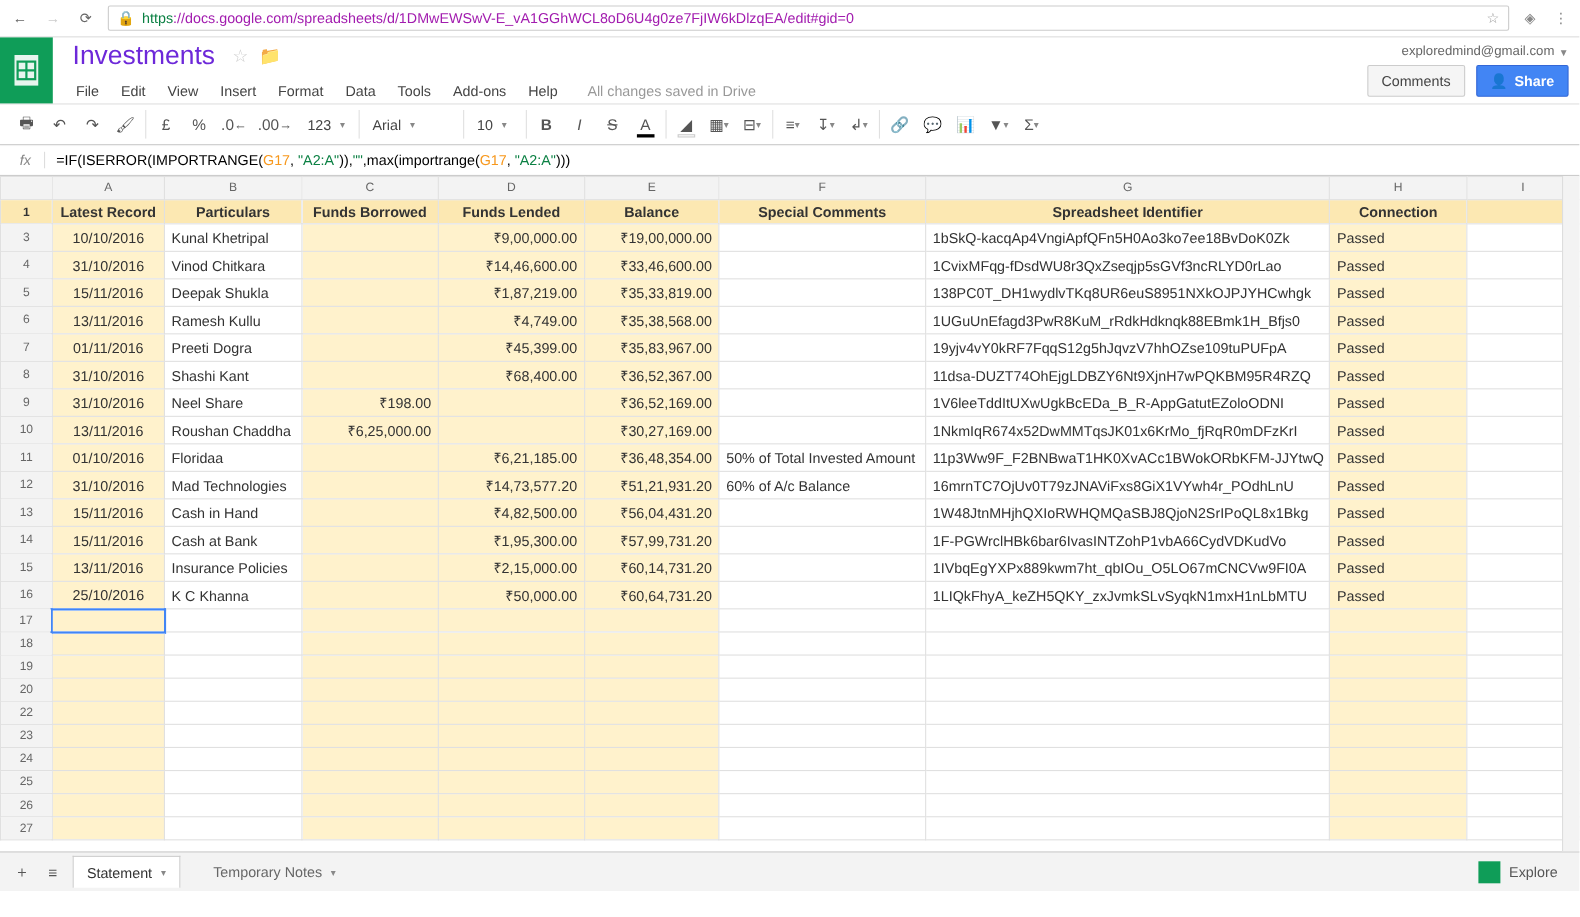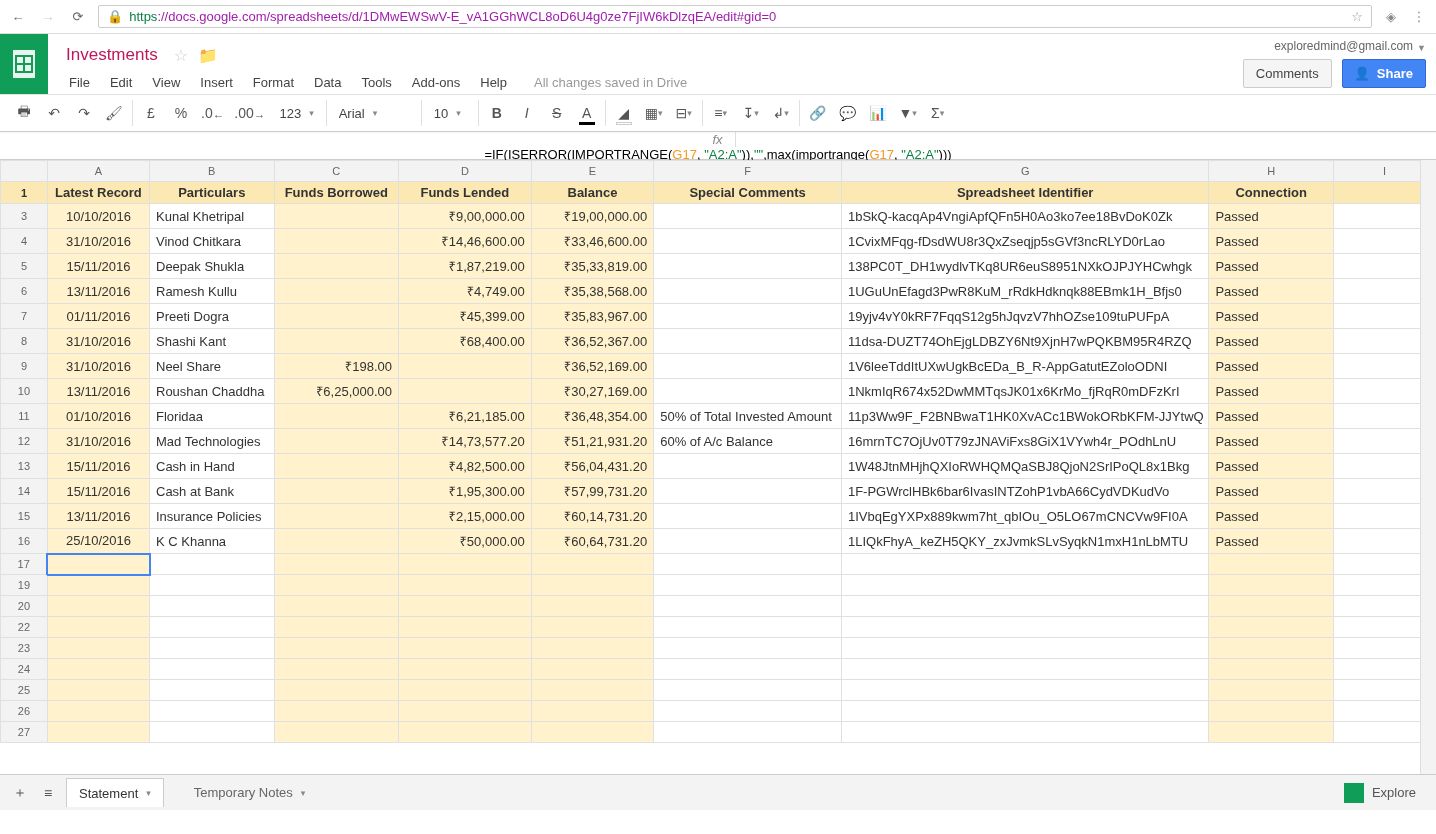--- a/index.html
+++ b/index.html
@@ -13,21 +13,21 @@
 .url-text { flex: 1; }
 .url-protocol { color: #0b8043; }
 .url-rest { color: #a21caf; }
 .star-icon { color: #999; }
 .chrome-icon { width: 18px; height: 18px; display: flex; align-items: center; justify-content: center; color: #888; }
 
 .title-bar { height: 60px; display: flex; align-items: flex-end; padding: 0 10px 0 0; }
 .logo { width: 48px; height: 60px; background: #0f9d58; display: flex; align-items: center; justify-content: center; color: #fff; margin-right: 12px; }
 .title-area { flex: 1; display: flex; flex-direction: column; }
 .doc-row { display: flex; align-items: center; gap: 10px; padding-top: 8px; }
-.doc-title { font-size: 17px; color: #be185d; padding: 2px 6px; }
+.doc-title { font-size: 24px; color: #6d28d9; padding: 2px 6px; }
 .star-doc { color: #ccc; font-size: 16px; }
 .folder-doc { color: #888; font-size: 16px; }
 .menu-bar { display: flex; gap: 2px; padding-top: 4px; font-size: 13px; color: #444; align-items: center; }
 .menu-item { padding: 4px 9px; cursor: pointer; }
 .save-status { color: #999; margin-left: 16px; }
 .right-actions { display: flex; flex-direction: column; align-items: flex-end; gap: 6px; padding-bottom: 6px; }
 .user-email { font-size: 12px; color: #666; display: flex; align-items: flex-end; gap: 4px; }
 .action-buttons { display: flex; gap: 10px; }
 .comments-btn { background: #f5f5f5; border: 1px solid #ccc; padding: 6px 12px; border-radius: 2px; font-size: 13px; color: #444; cursor: pointer; }
 .share-btn { background: #4285f4; color: #fff; border: 1px solid #3367d6; padding: 6px 12px; border-radius: 2px; font-size: 13px; font-weight: bold; cursor: pointer; display: flex; align-items: center; gap: 6px; }
@@ -35,21 +35,21 @@
 .toolbar { height: 38px; border-top: 1px solid #e0e0e0; border-bottom: 1px solid #ccc; display: flex; align-items: center; padding: 0 6px; gap: 0; box-shadow: 0 1px 2px rgba(0,0,0,0.05); }
 .tool-group { display: flex; align-items: center; padding: 0 8px; border-right: 1px solid #e0e0e0; height: 26px; gap: 10px; }
 .tool-group:last-child { border-right: none; }
 .tool-btn { min-width: 20px; height: 24px; display: flex; align-items: center; justify-content: center; color: #555; cursor: pointer; font-size: 14px; }
 .tool-select { border: none; background: none; font-size: 13px; color: #444; padding: 2px 4px; cursor: pointer; display: flex; align-items: center; gap: 8px; }
 .dropdown-arrow { color: #888; font-size: 9px; }
 .text-color-btn { position: relative; }
 .text-color-underline { position: absolute; bottom: 0; left: 2px; right: 2px; height: 3px; background: #000; }
 .fill-color-underline { position: absolute; bottom: 0; left: 2px; right: 2px; height: 3px; background: #fff; border: 1px solid #ccc; }
 
-.formula-bar { height: 28px; border-bottom: 1px solid #ccc; display: flex; align-items: center; padding: 0 6px; flex-direction: column; }
+.formula-bar { height: 28px; border-bottom: 1px solid #ccc; display: flex; align-items: center; padding: 0 6px; }
 .fx-label { font-style: italic; color: #888; font-size: 13px; padding: 0 12px; border-right: 1px solid #ddd; }
 .formula-input { flex: 1; padding: 0 10px; font-family: 'Courier New', monospace; font-size: 13px; color: #333; }
 .formula-input .fn { color: #000; }
 .formula-input .ref { color: #f7981d; }
 .formula-input .str { color: #0b8043; }
 
 .sheet-area { position: relative; height: 614px; overflow: auto; }
 table { border-collapse: collapse; table-layout: fixed; width: 100%; }
 th, td { border: 1px solid #e0e0e0; padding: 3px 6px; font-size: 13px; white-space: nowrap; overflow: hidden; height: 21px; }
 th.row-header, td.row-header { width: 46px; background: #f3f3f3; color: #666; text-align: center; font-size: 11px; font-weight: normal; position: sticky; left: 0; }
@@ -400,20 +400,32 @@
           <td class="col-B"></td>
           <td class="col-C shade"></td>
           <td class="col-D shade"></td>
           <td class="col-E shade"></td>
           <td class="col-F"></td>
           <td class="col-G"></td>
           <td class="col-H shade"></td>
           <td class="col-I"></td>
         </tr>
         <tr>
+          <td class="row-header">18</td>
+          <td class="col-A shade"></td>
+          <td class="col-B"></td>
+          <td class="col-C shade"></td>
+          <td class="col-D shade"></td>
+          <td class="col-E shade"></td>
+          <td class="col-F"></td>
+          <td class="col-G"></td>
+          <td class="col-H shade"></td>
+          <td class="col-I"></td>
+        </tr>
+        <tr>
           <td class="row-header">19</td>
           <td class="col-A shade"></td>
           <td class="col-B"></td>
           <td class="col-C shade"></td>
           <td class="col-D shade"></td>
           <td class="col-E shade"></td>
           <td class="col-F"></td>
           <td class="col-G"></td>
           <td class="col-H shade"></td>
           <td class="col-I"></td>

